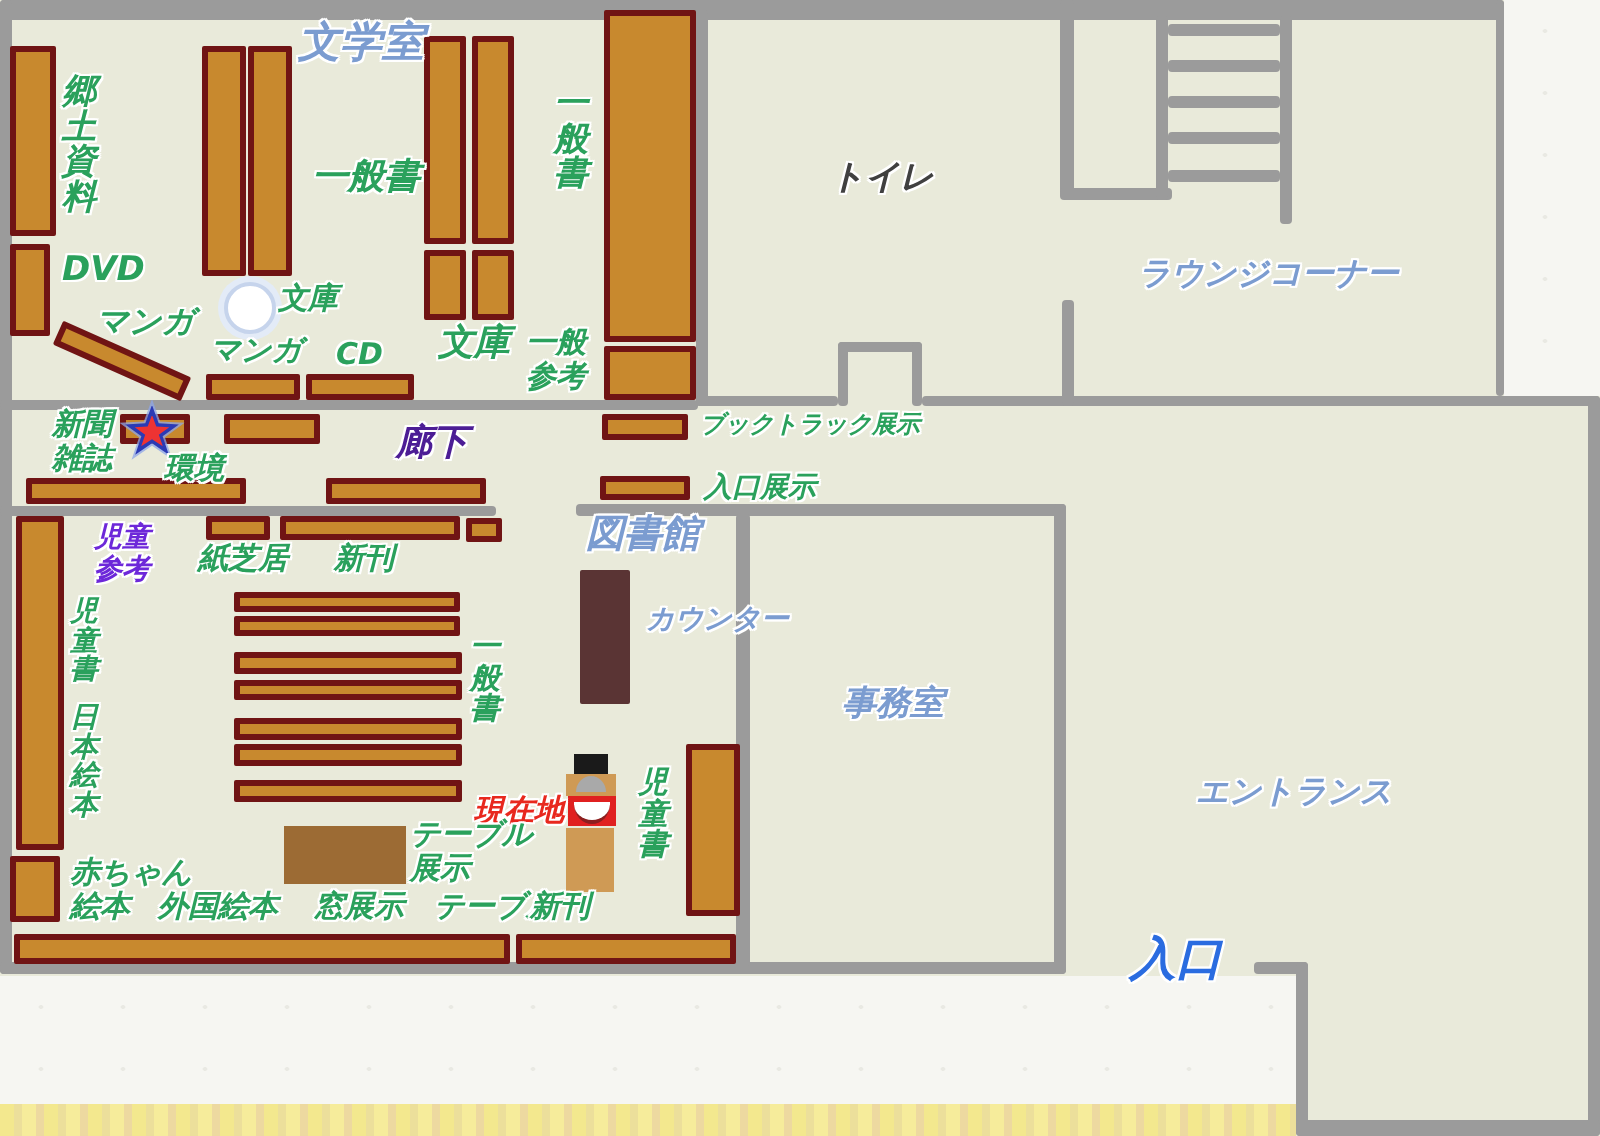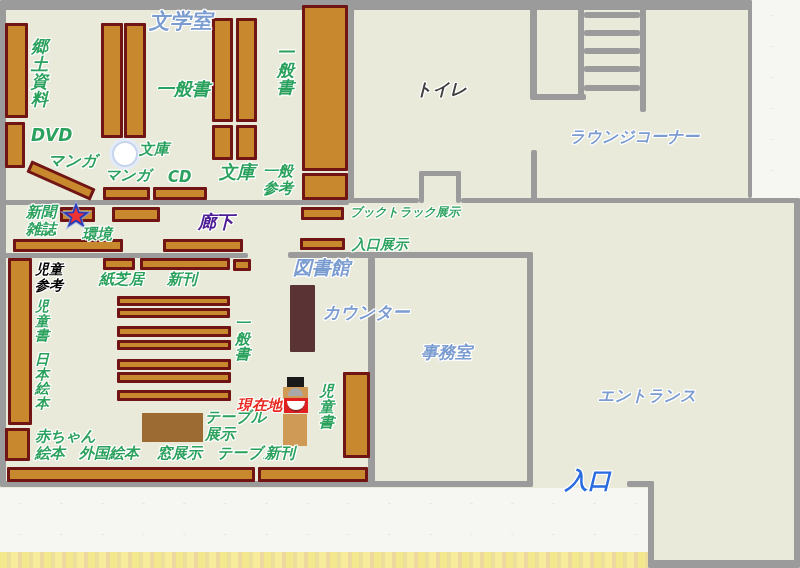--- a/index.html
+++ b/index.html
@@ -126,22 +126,22 @@
 参考</div>
     <div class="lbl" style="left: 415px; top: 80px; font-size: 17px; color: #404040;">トイレ</div>
     <div class="lbl" style="left: 569px; top: 111px; font-size: 16px; color: rgb(123, 156, 208); margin-top: 17px;">ラウンジコーナー</div>
     <div class="lbl" style="left: 350px; top: 206px; font-size: 12px; color: rgb(42, 161, 92);">ブックトラック展示</div>
     <div class="lbl" style="left: 352px; top: 237px; font-size: 14px; color: rgb(42, 161, 92);">入口展示</div>
     <div class="lbl" style="left: 26px; top: 204px; font-size: 15px; color: rgb(42, 161, 92);">新聞
 雑誌</div>
     <div class="lbl" style="left: 82px; top: 226px; font-size: 15px; color: rgb(42, 161, 92);">環境</div>
     <div class="lbl" style="left: 198px; top: 212px; font-size: 18px; color: #4c1d95;">廊下</div>
     <div class="lbl" style="left: 293px; top: 257px; font-size: 19px; color: rgb(123, 156, 208);">図書館</div>
-    <div class="lbl" style="left: 323px; top: 303px; font-size: 17px; color: rgb(123, 156, 208);">カウンター</div>
-    <div class="lbl" style="left: 35px; top: 262px; font-size: 14px; color: #000000;">児童
+    <div class="lbl" style="left: 323px; top: 303px; font-size: 14px; color: rgb(123, 156, 208);">カウンター</div>
+    <div class="lbl" style="left: 47px; top: 262px; font-size: 14px; color: #6d28d9;">児童
 参考</div>
     <div class="lbl" style="left: 99px; top: 271px; font-size: 15px; color: rgb(42, 161, 92);">紙芝居</div>
     <div class="lbl" style="left: 167px; top: 271px; font-size: 15px; color: rgb(42, 161, 92);">新刊</div>
     <div class="lbl vert" style="left: 35px; top: 299px; font-size: 14px; color: rgb(42, 161, 92);">児
 童
 書</div>
     <div class="lbl vert" style="left: 235px; top: 316px; font-size: 15px; color: rgb(42, 161, 92);">一
 般
 書</div>
     <div class="lbl vert" style="left: 35px; top: 352px; font-size: 14px; color: rgb(42, 161, 92);">日

